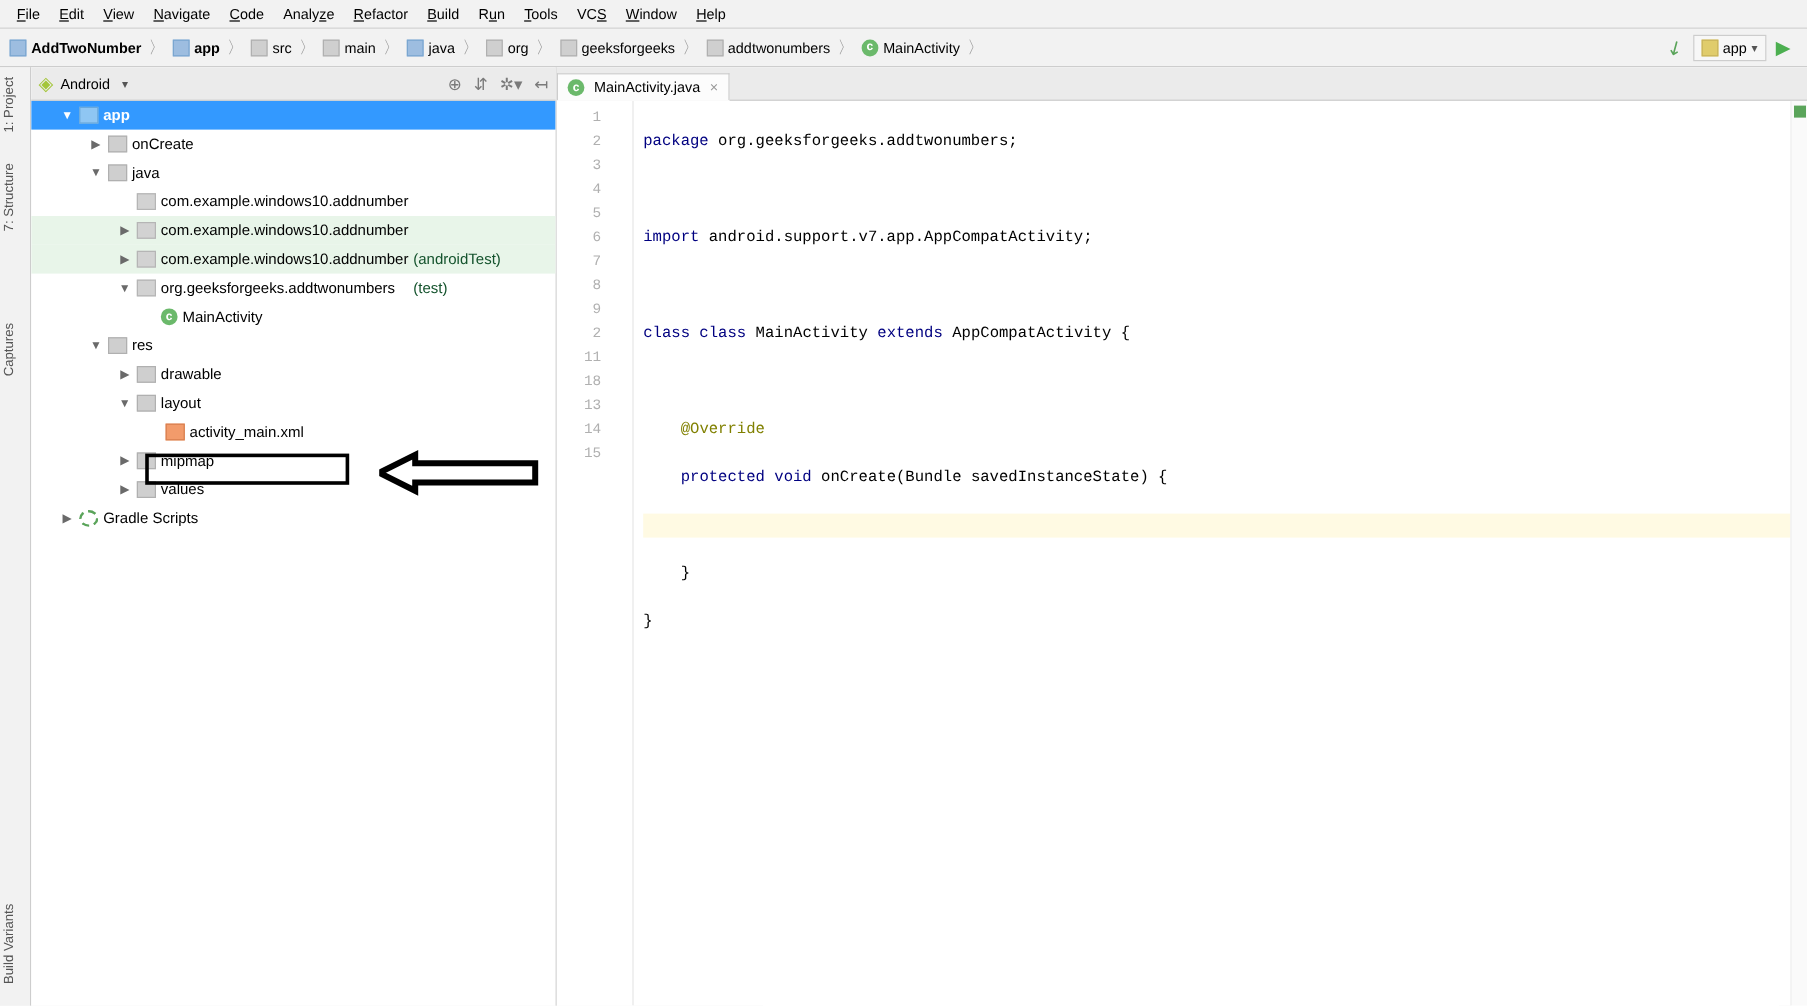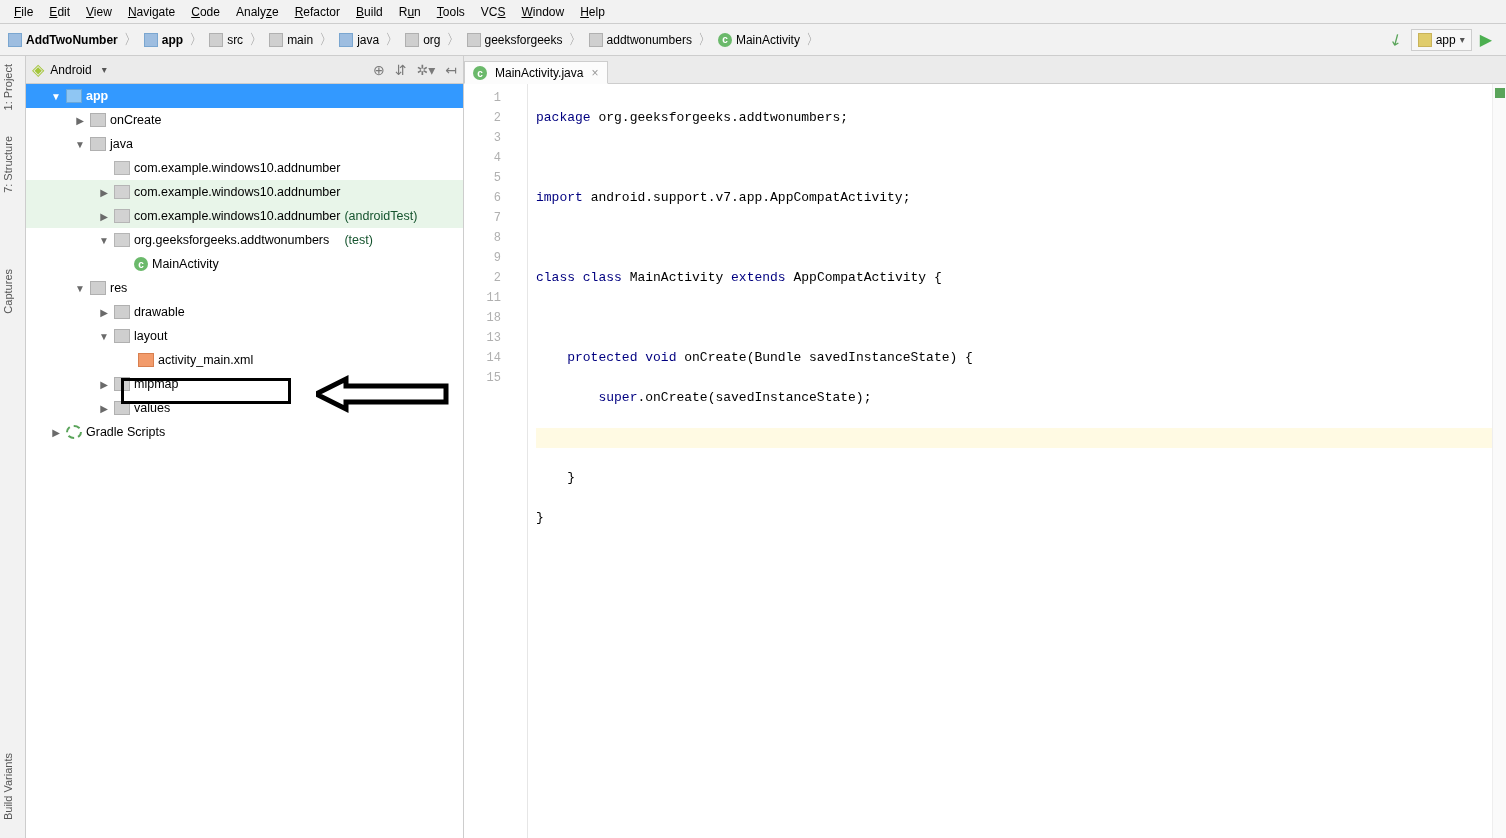--- a/index.html
+++ b/index.html
@@ -290,22 +290,22 @@
       <div class="ln">14</div>
       <div class="ln">15</div>
     </div>
     <div class="code">
 <div class="code-line"><span class="kw">package</span> <span class="plain">org.geeksforgeeks.addtwonumbers;</span></div>
 <div class="code-line"></div>
 <div class="code-line"><span class="kw">import</span> <span class="plain">android.support.v7.app.AppCompatActivity;</span></div>
 <div class="code-line"></div>
 <div class="code-line"><span class="kw">class class</span> <span class="plain">MainActivity </span><span class="kw">extends</span> <span class="plain">AppCompatActivity {</span></div>
 <div class="code-line"></div>
+<div class="code-line">    <span class="ann">@Override</span></div>
 <div class="code-line">    <span class="kw">protected void</span> <span class="plain">onCreate(Bundle savedInstanceState) {</span></div>
-<div class="code-line">        <span class="kw">super</span><span class="plain">.onCreate(savedInstanceState);</span></div>
 <div class="code-line hl">    </div>
 <div class="code-line">    <span class="plain">}</span></div>
 <div class="code-line"><span class="plain">}</span></div>
 <div class="code-line"></div>
     </div>
     <div class="error-stripe">
       <div class="ok"></div>
     </div>
   </div>
 </div>

